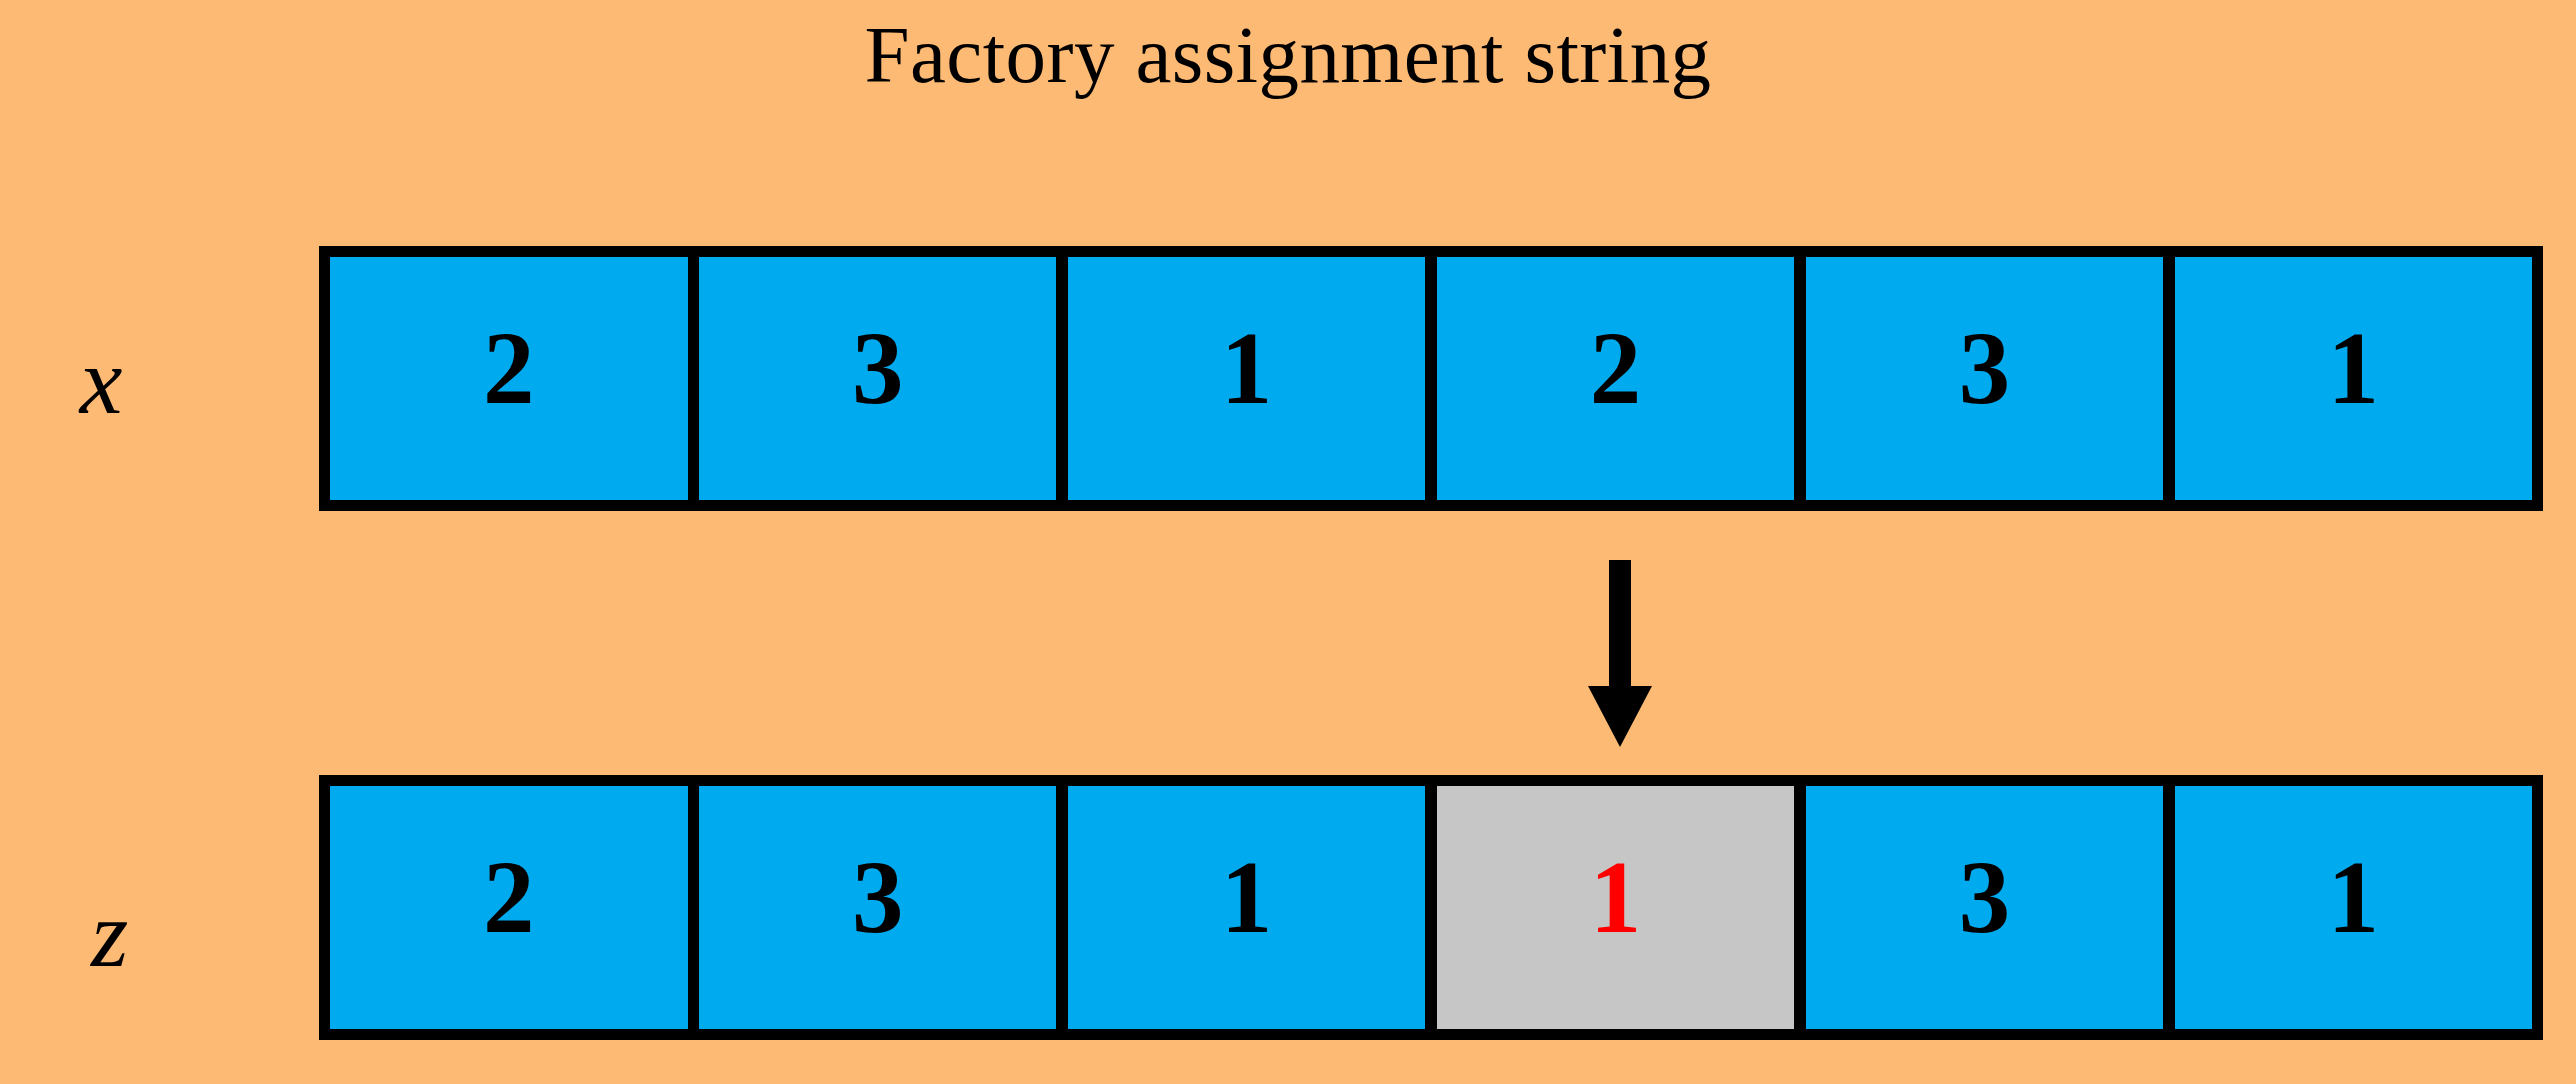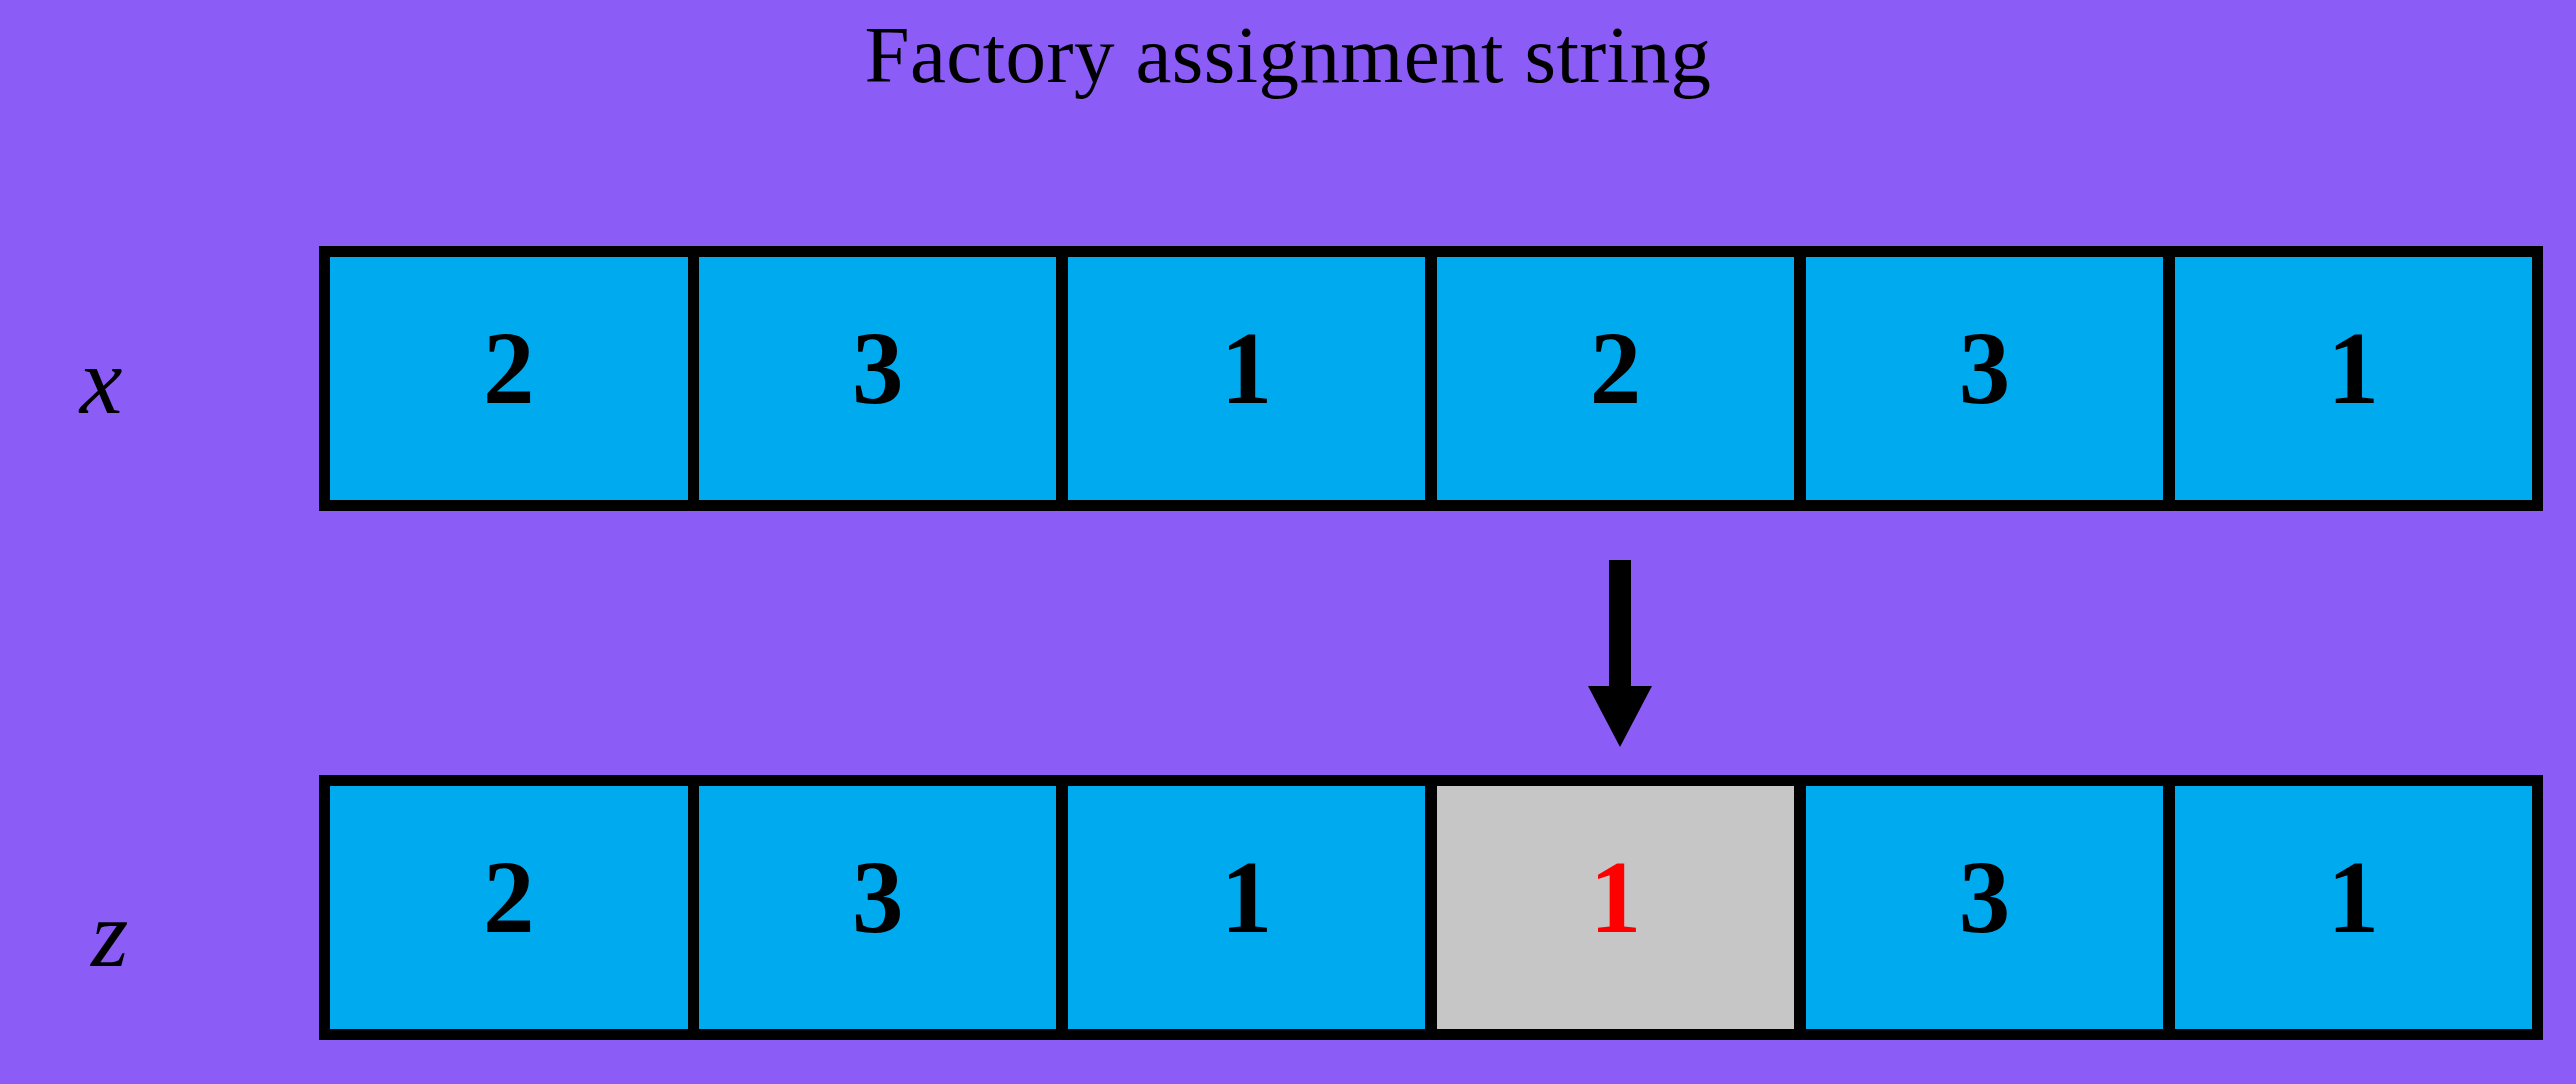--- a/index.html
+++ b/index.html
@@ -10,21 +10,21 @@
   body {
     width: 2576px;
     height: 1084px;
     font-family: "Liberation Serif", "DejaVu Serif", serif;
     overflow: hidden;
   }
   #figure {
     position: relative;
     width: 2576px;
     height: 1084px;
-    background: #8b5cf6;
+    background: #fdba74;
   }
 
   
   .figure-title {
     position: absolute;
     left: 0;
     top: 7px;
     width: 2576px;
     text-align: center;
     font-size: 81px;

